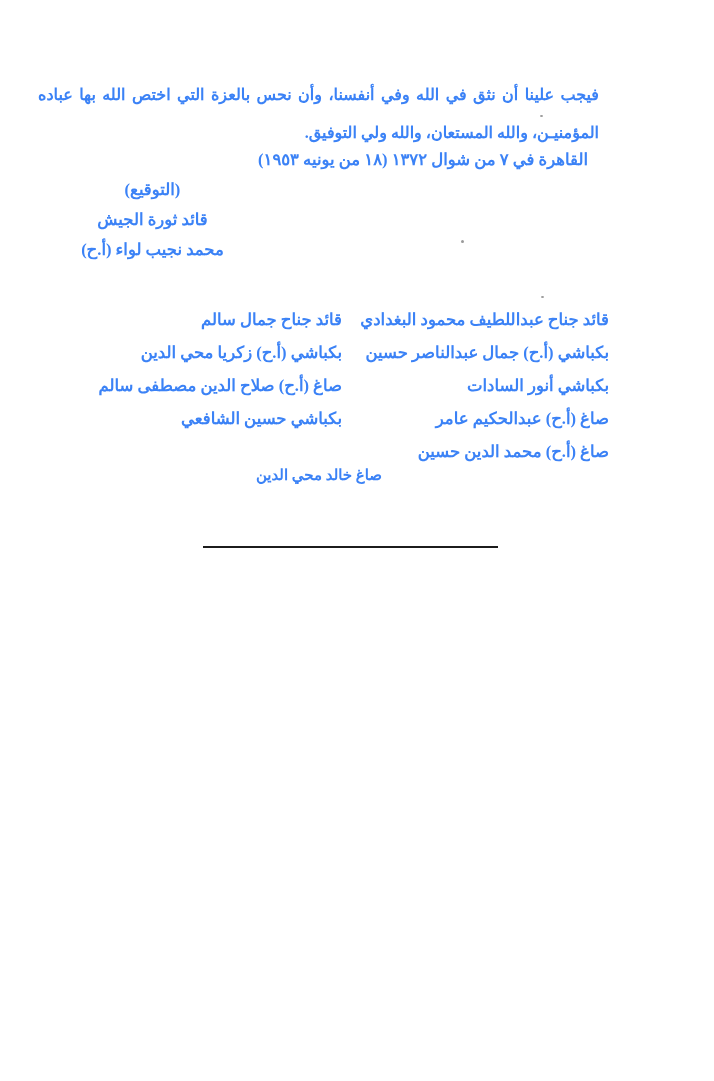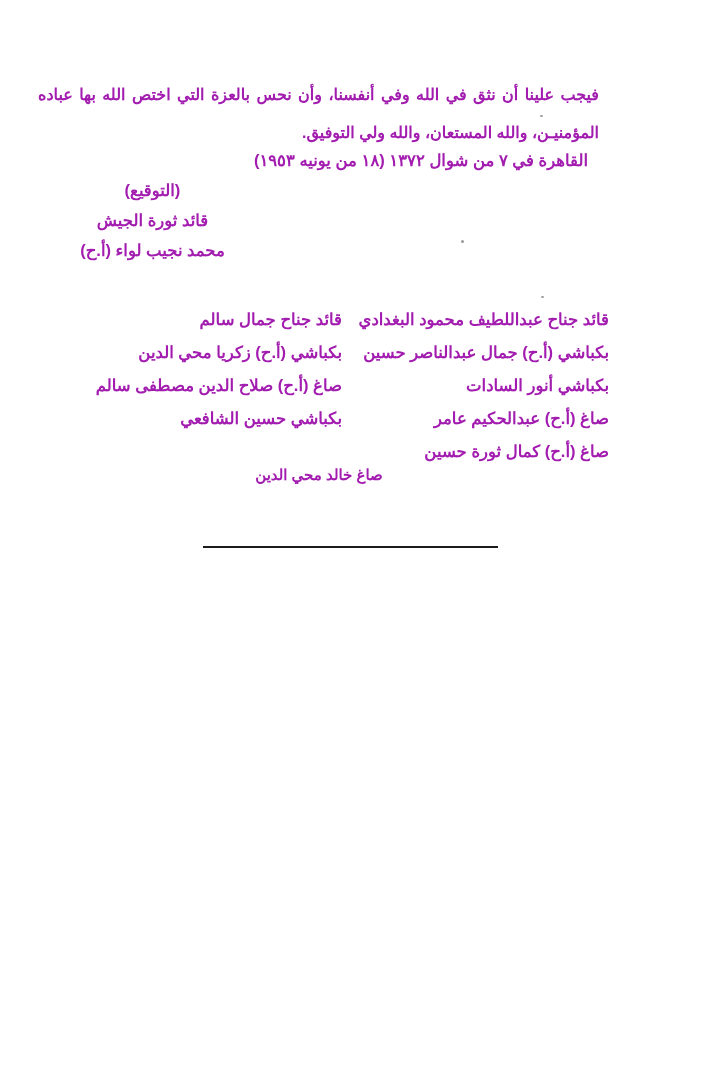--- a/index.html
+++ b/index.html
@@ -7,23 +7,23 @@
     margin: 0;
     padding: 0;
     background: #ffffff;
   }
   .page {
     position: relative;
     width: 638px;
     height: 1081px;
     background: #ffffff;
     overflow: hidden;
-    font-family: Liberation Sans, sans-serif;
+    font-family: Liberation Serif, serif;
     font-weight: bold;
-    color: #a21caf;
+    color: #3b82f6;
     direction: rtl;
   }
   .body-paragraph {
     position: absolute;
     top: 60px;
     right: 39px;
     left: 38px;
     font-size: 16px;
     line-height: 38px;
     text-align: justify;
@@ -109,21 +109,21 @@
     <div>(التوقيع)</div>
     <div>قائد ثورة الجيش</div>
     <div>محمد نجيب لواء (أ.ح)</div>
   </div>
 
   <div class="signatories-col col-right">
     <div>قائد جناح عبداللطيف محمود البغدادي</div>
     <div>بكباشي (أ.ح) جمال عبدالناصر حسين</div>
     <div>بكباشي أنور السادات</div>
     <div>صاغ (أ.ح) عبدالحكيم عامر</div>
-    <div>صاغ (أ.ح) كمال ثورة حسين</div>
+    <div>صاغ (أ.ح) محمد الدين حسين</div>
   </div>
 
   <div class="signatories-col col-left">
     <div>قائد جناح جمال سالم</div>
     <div>بكباشي (أ.ح) زكريا محي الدين</div>
     <div>صاغ (أ.ح) صلاح الدين مصطفى سالم</div>
     <div>بكباشي حسين الشافعي</div>
   </div>
 
   <div class="bottom-center-signatory">صاغ خالد محي الدين</div>

